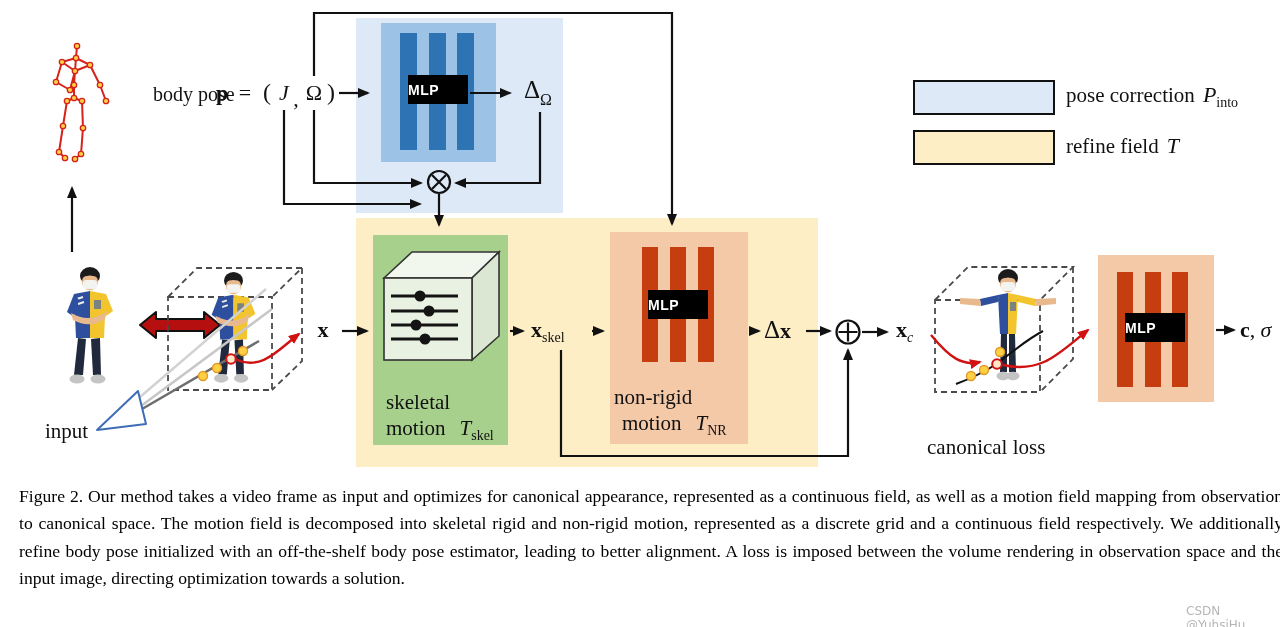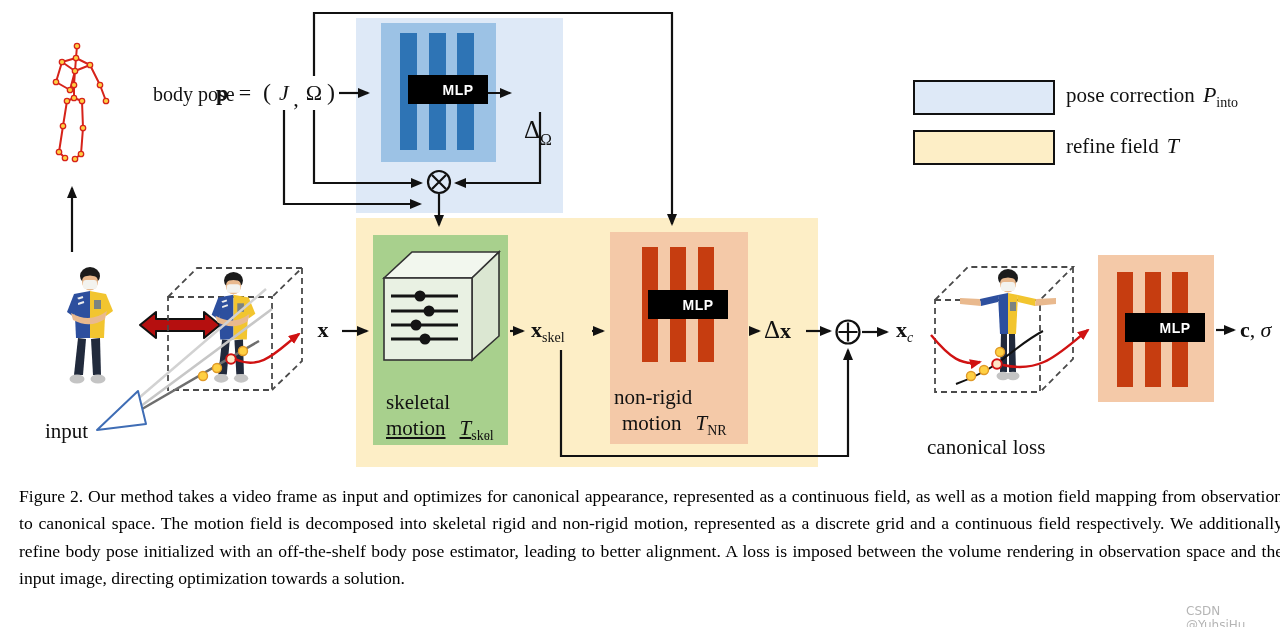--- a/index.html
+++ b/index.html
@@ -9,23 +9,23 @@
   #art{position:absolute;left:0;top:0;z-index:2;}
   .lab{position:absolute;transform:translateY(-50%);white-space:nowrap;font-size:21px;z-index:4;}
   .ctr{transform:translate(-50%,-50%);}
   .math{font-size:22px;}
   .big{font-size:24px;}
   .bold{font-weight:bold;}
   .it{font-style:italic;}
   .sb{font-size:14px;vertical-align:-5px;}
   .sb2{font-size:16px;vertical-align:-7px;}
   .delta{font-size:25px;}
-  .mlp{position:absolute;background:#000;color:#fff;display:flex;align-items:center;justify-content:center;
+  .mlp{position:absolute;background:#000;color:#fff;display:flex;align-items:center;
        font-family:"Liberation Sans","DejaVu Sans",sans-serif;font-size:14px;font-weight:600;
-       letter-spacing:.5px;z-index:3;padding-left:20px;}
+       letter-spacing:.5px;z-index:3;}
   .swatch{position:absolute;border:2px solid #111;z-index:1;}
   #caption{position:absolute;left:8px;top:483px;width:1264px;font-size:17.6px;line-height:27.4px;
            text-align:justify;color:#000;z-index:4;margin-left:11px;}
   #watermark{position:absolute;left:1186px;top:604px;font-family:"DejaVu Sans","Liberation Sans",sans-serif;
              font-size:12px;color:#b5b5b5;z-index:4;}
   .gap8{display:inline-block;width:8px;}
   .gap14{display:inline-block;width:14px;}
 </style>
 </head>
 <body>
@@ -229,41 +229,41 @@
 
   <div class="lab" style="left:117px;top:94px;font-size:20px;margin-left:36px;">body pose</div>
   <div class="lab ctr math bold" style="left:222px;top:93px;">p</div>
   <div class="lab ctr math" style="left:245px;top:93px;">=</div>
   <div class="lab ctr big" style="left:267px;top:92px;">(</div>
   <div class="lab ctr math it" style="left:284px;top:93px;">J</div>
   <div class="lab ctr math" style="left:296px;top:99px;">,</div>
   <div class="lab ctr math" style="left:314px;top:93px;">Ω</div>
   <div class="lab ctr big" style="left:331px;top:92px;">)</div>
 
-  <div class="lab" style="left:524px;top:92px;margin-top:40px;">
+  <div class="lab" style="left:524px;top:92px;">
     <span class="delta">Δ</span><span class="sb2">Ω</span>
   </div>
 
   <div class="lab ctr math bold" style="left:323px;top:330px;">x</div>
   <div class="lab" style="left:531px;top:331px;">
     <span class="math bold">x</span><span class="sb">skel</span>
   </div>
   <div class="lab" style="left:764px;top:330px;">
     <span class="delta">Δ</span><span class="math bold">x</span>
   </div>
   <div class="lab" style="left:896px;top:331px;">
     <span class="math bold">x</span><span class="sb it">c</span>
   </div>
   <div class="lab" style="left:1240px;top:330px;">
     <span class="math bold">c</span><span class="math">,</span>
     <span class="math it">σ</span>
   </div>
 
   <div class="lab" style="left:386px;top:402px;">skeletal</div>
-  <div class="lab" style="left:386px;top:430px;text-decoration:underline;">
+  <div class="lab" style="left:386px;top:430px;">
     <span>motion</span><span class="gap14"></span><span class="it">T</span><span class="sb">skel</span>
   </div>
   <div class="lab" style="left:614px;top:397px;">non-rigid</div>
   <div class="lab" style="left:622px;top:425px;">
     <span>motion</span><span class="gap14"></span><span class="it">T</span><span class="sb">NR</span>
   </div>
 
   <div class="lab" style="left:45px;top:431px;">input</div>
   <div class="lab" style="left:927px;top:447px;">canonical loss</div>
 

